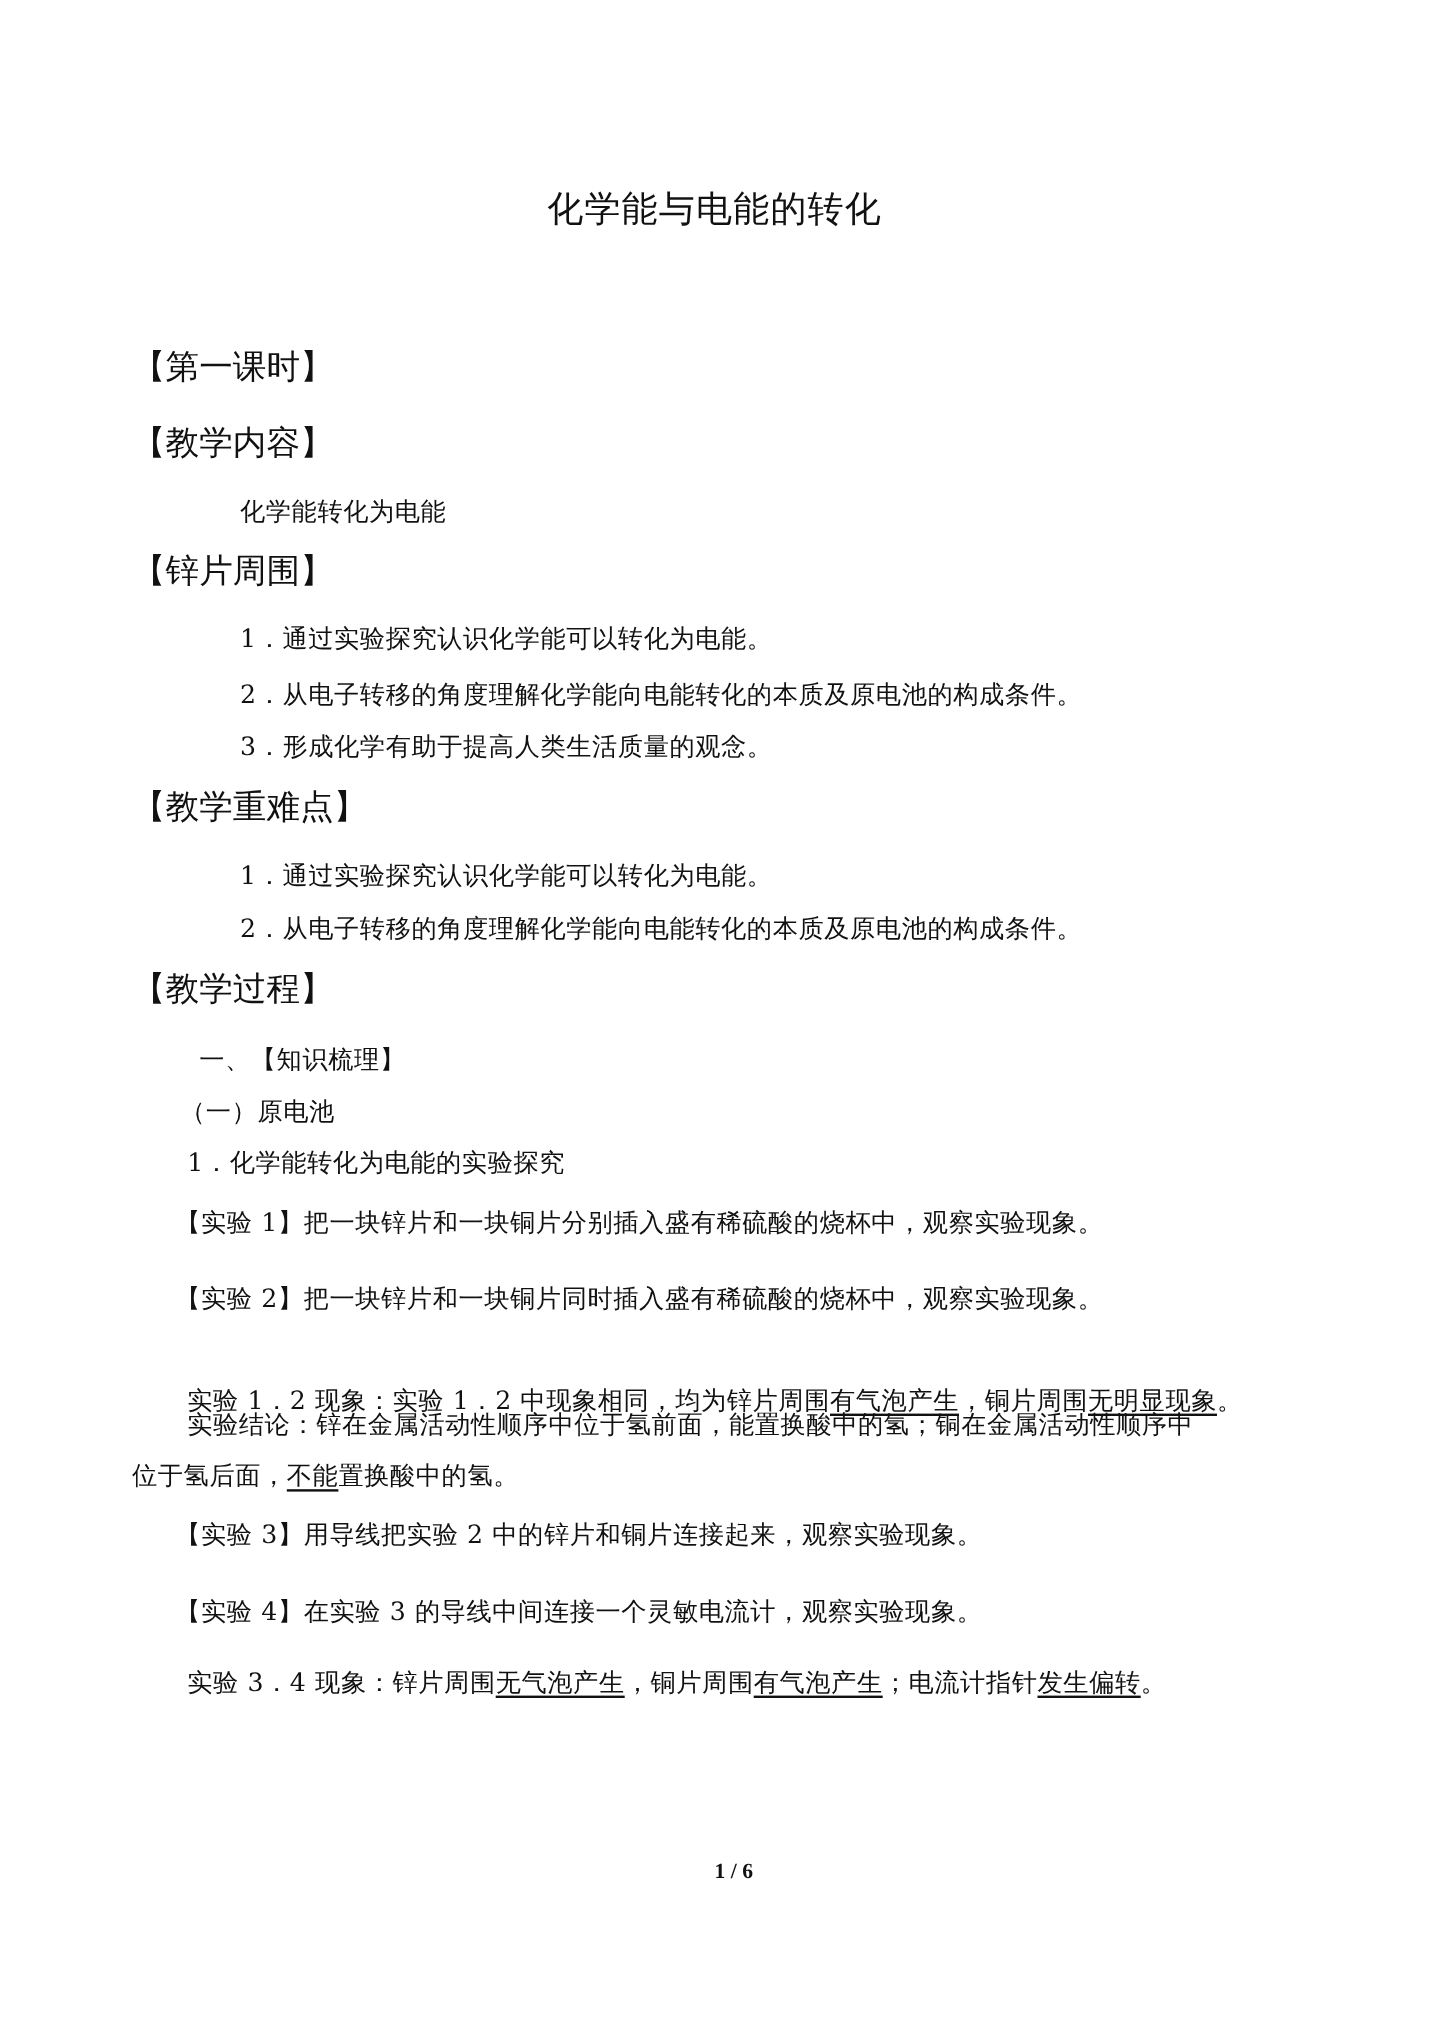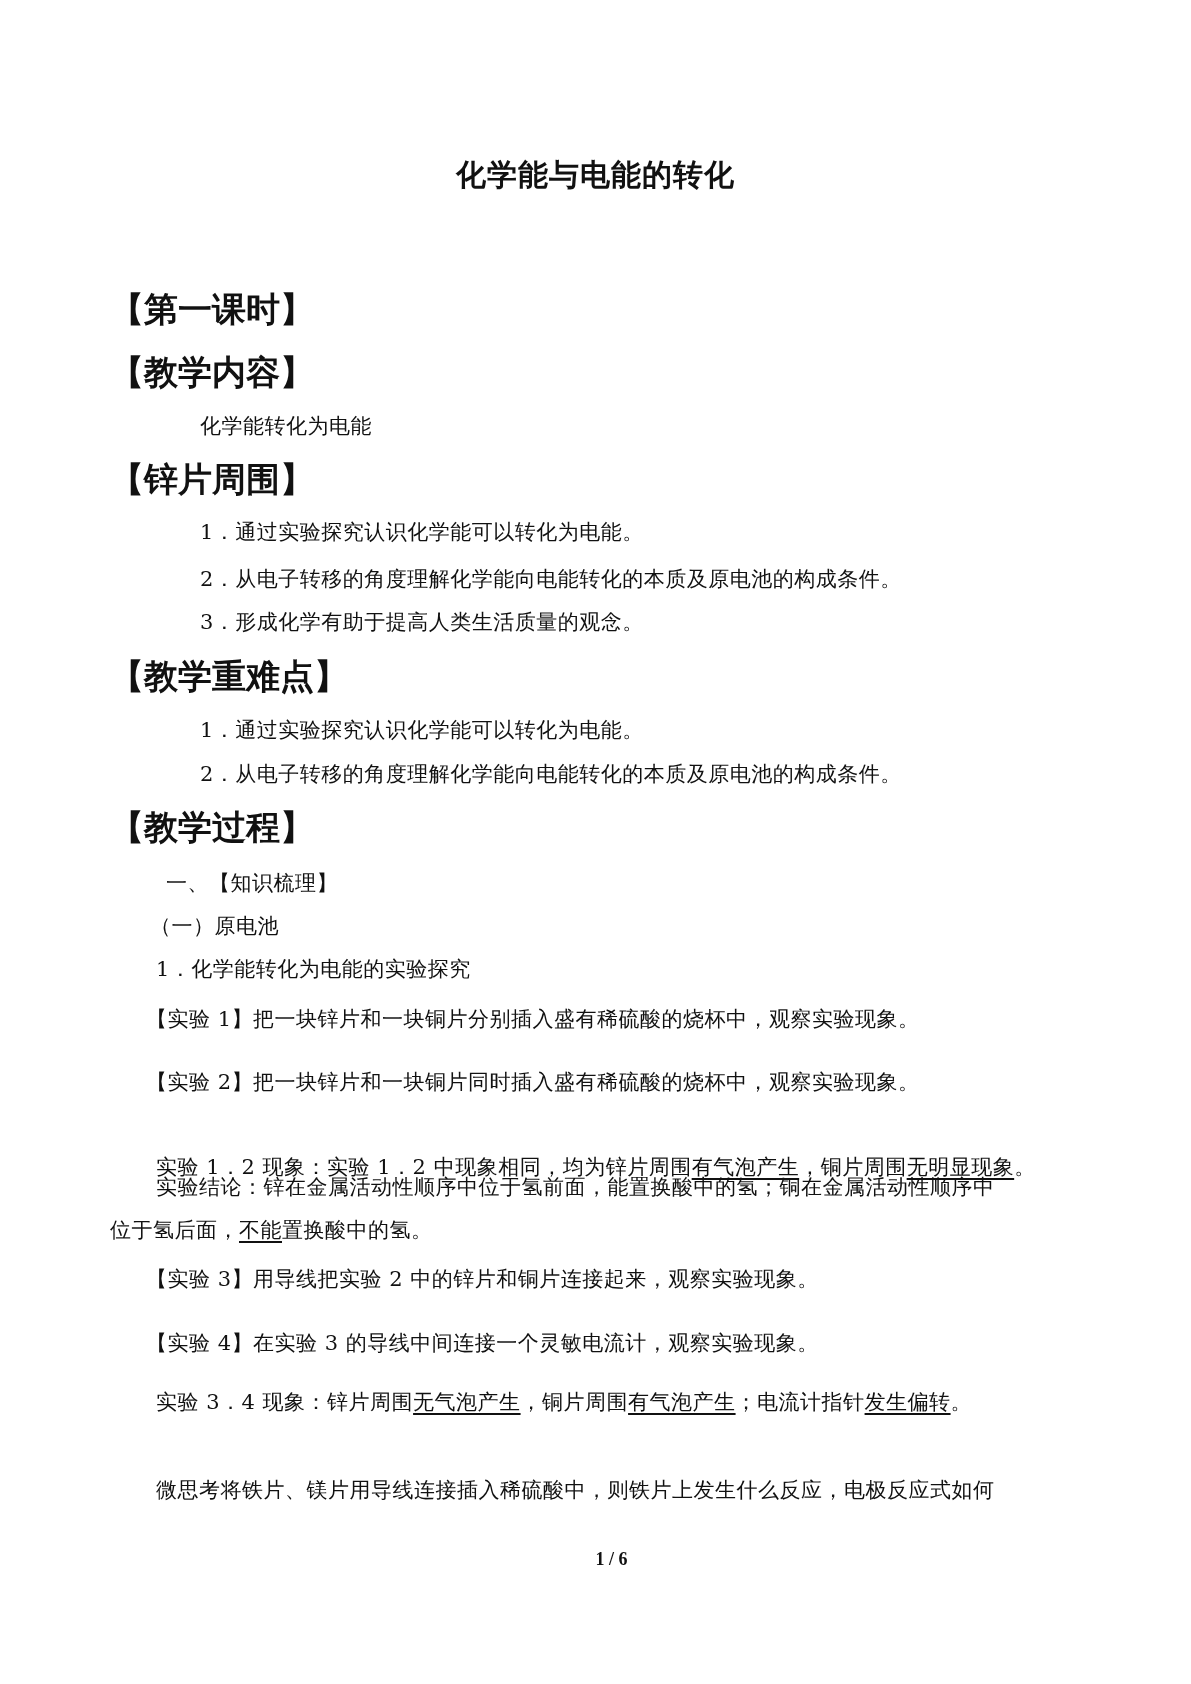--- a/index.html
+++ b/index.html
@@ -1,22 +1,22 @@
 <!DOCTYPE html>
 <html><head>
 <meta charset="utf-8">
 <style>
   html, body { margin: 0; padding: 0; background: #ffffff; }
   body { width: 1191px; height: 1684px; position: relative; overflow: hidden;
          font-family: "DejaVu Serif", "Liberation Serif", serif; color: #111; }
   .page { position: absolute; left: 0; top: 0; width: 1191px; height: 1684px; background: #fff; }
   .line { position: absolute; white-space: nowrap; line-height: 1; }
-  .title { left: 0; width: 1191px; text-align: center; top: 160px; font-size: 30px; font-weight: bold;
+  .title { left: 0; width: 1191px; text-align: center; top: 160px; font-size: 30px; font-weight: normal;
            font-family: "DejaVu Sans", "Liberation Sans", sans-serif; letter-spacing: 1px; }
-  .h { left: 110px; font-size: 34px; font-weight: bold;
+  .h { left: 110px; font-size: 28px; font-weight: normal;
        font-family: "DejaVu Sans", "Liberation Sans", sans-serif; }
   .p { font-size: 21px; letter-spacing: 0.5px; }
   .ind1 { left: 156px; margin-left: 44px; }
   .ind2 { left: 172px; margin-top: 30px; }
   .ind0 { left: 110px; text-align: center; }
   .u { text-decoration: underline; text-underline-offset: 4px; }
   .pagenum { left: 0; width: 1191px; text-align: center; top: 1550px; font-size: 18px; font-weight: bold;
              font-family: "Liberation Serif", serif; padding-left: 16px; }
 </style>
 </head>
@@ -57,16 +57,15 @@
   </div>
 
   <div class="line p" style="left:146px; top:1269px">【实验 3】用导线把实验 2 中的锌片和铜片连接起来，观察实验现象。</div>
   <div class="line p" style="left:146px; top:1333px">【实验 4】在实验 3 的导线中间连接一个灵敏电流计，观察实验现象。</div>
 
   <div class="line p" style="left:156px; top:1392px">
     <span>实验 3．4 现象：锌片周围</span><span class="u">无气泡产生</span><span>，铜片周围</span><span class="u">有气泡产生</span><span>；电流计指针</span><span class="u">发生偏转</span><span>。</span>
   </div>
 
 
-  <div class="line p" style="left:156px; top:1480px">微思考将铁片、镁片用导线连接插入稀硫酸中，则铁片上发生什么反应，电极反应式如何</div>
 
   <div class="line pagenum">1 / 6</div>
 </div>
 
 </body></html>

